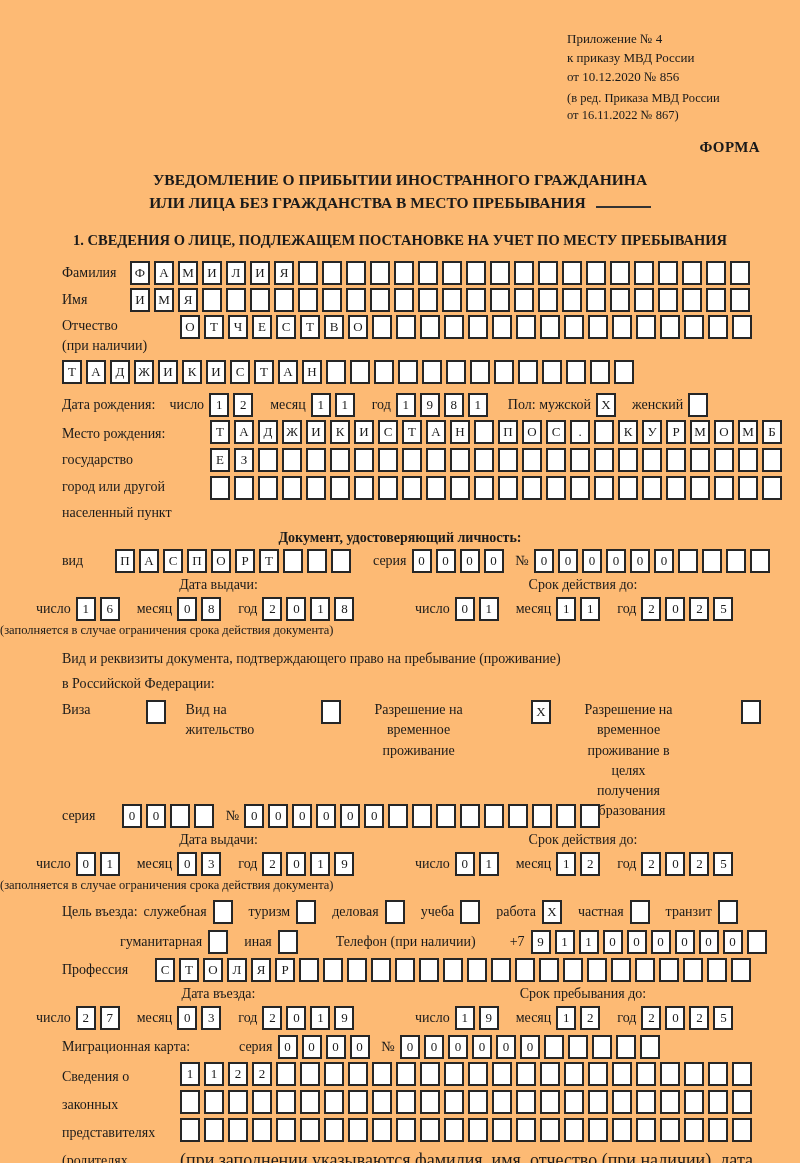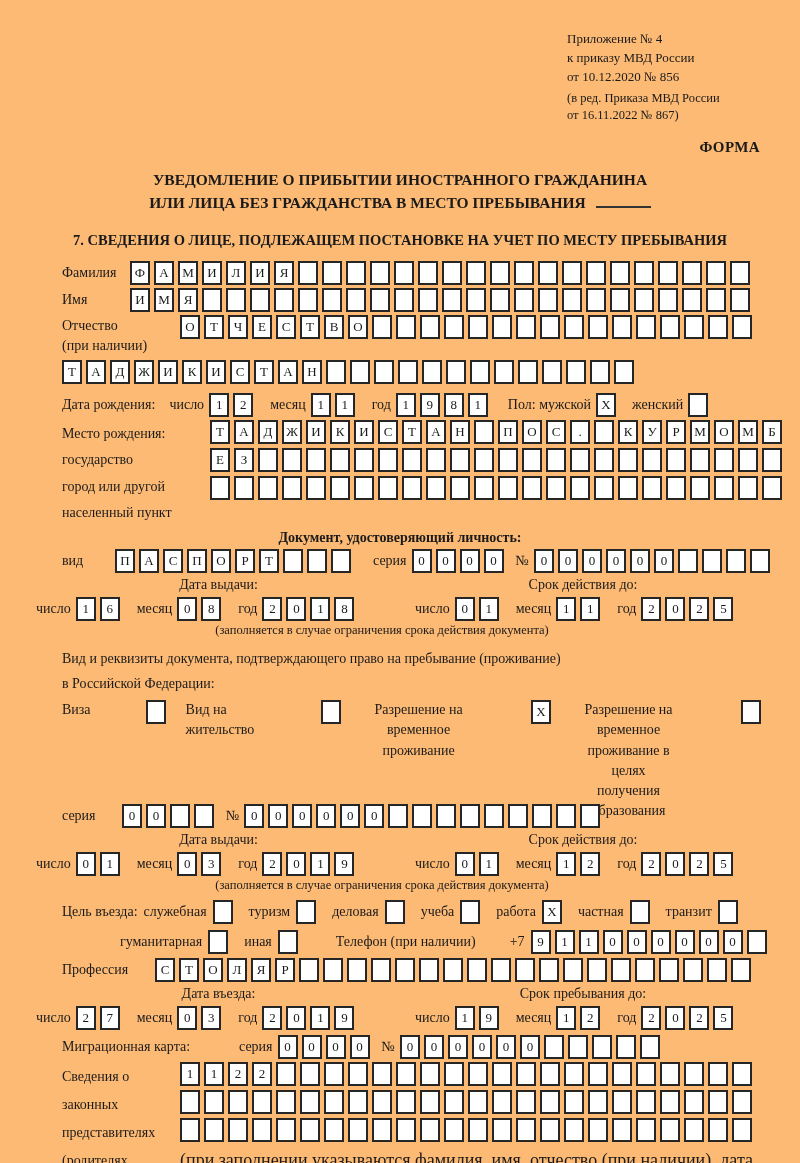--- a/index.html
+++ b/index.html
@@ -27,21 +27,21 @@
   }
   .stack .boxes{margin-bottom:4px;}
   .dategrp{display:flex;margin:4px 35px 0 36px;}
   .dg-left{flex:0 0 365px;}
   .dg-right{flex:1;}
   .dg-hdr{text-align:center;font-size:14px;height:19px;}
   .dg-row{display:flex;align-items:center;margin-top:1px;}
   .dg-right .dg-row{padding-left:14px;}
   .dt{margin-right:5px;}
   .dgap{margin-left:13px;}
-  .note{text-align:center;font-size:12.5px;margin:2px 36px 0 0;height:16px;}
+  .note{text-align:left;font-size:12.5px;margin:2px 36px 0 0;height:16px;}
   .intro{margin:8px 0 0 62px;line-height:1.75;}
   .optrow{display:flex;align-items:flex-start;margin:4px 35px 0 62px;}
   .opt{display:flex;align-items:flex-start;gap:48px;}
   .opt .olabel{line-height:1.45;margin-right:7px;}
   .opt .olabel.ctr{text-align:center;}
   .optrow .opt + .opt{margin-left:16px;}
   .prow{display:flex;align-items:center;margin:3px 0 0 62px;flex-wrap:nowrap;}
   .prow .olabel{margin-right:6px;}
   .pgap{margin-left:12px;}
   .reps{display:flex;margin:3px 0 0 62px;}
@@ -64,21 +64,21 @@
 
   <div class="forma">ФОРМА</div>
 
   <div class="title">
     <div>УВЕДОМЛЕНИЕ О ПРИБЫТИИ ИНОСТРАННОГО ГРАЖДАНИНА</div>
     <div>
       <span>ИЛИ ЛИЦА БЕЗ ГРАЖДАНСТВА В МЕСТО ПРЕБЫВАНИЯ</span><span class="uline"></span>
     </div>
   </div>
 
-  <div class="sect">7. СВЕДЕНИЯ О ЛИЦЕ, ПОДЛЕЖАЩЕМ ПОСТАНОВКЕ НА УЧЕТ ПО МЕСТУ ПРЕБЫВАНИЯ</div>
+  <div class="sect">1. СВЕДЕНИЯ О ЛИЦЕ, ПОДЛЕЖАЩЕМ ПОСТАНОВКЕ НА УЧЕТ ПО МЕСТУ ПРЕБЫВАНИЯ</div>
 
   <div class="rows">
 
     <div class="frow">
       <div class="lbl">Фамилия</div>
       <div class="boxes">
           <span class="cbox">Ф</span>
           <span class="cbox">А</span>
           <span class="cbox">М</span>
           <span class="cbox">И</span>

